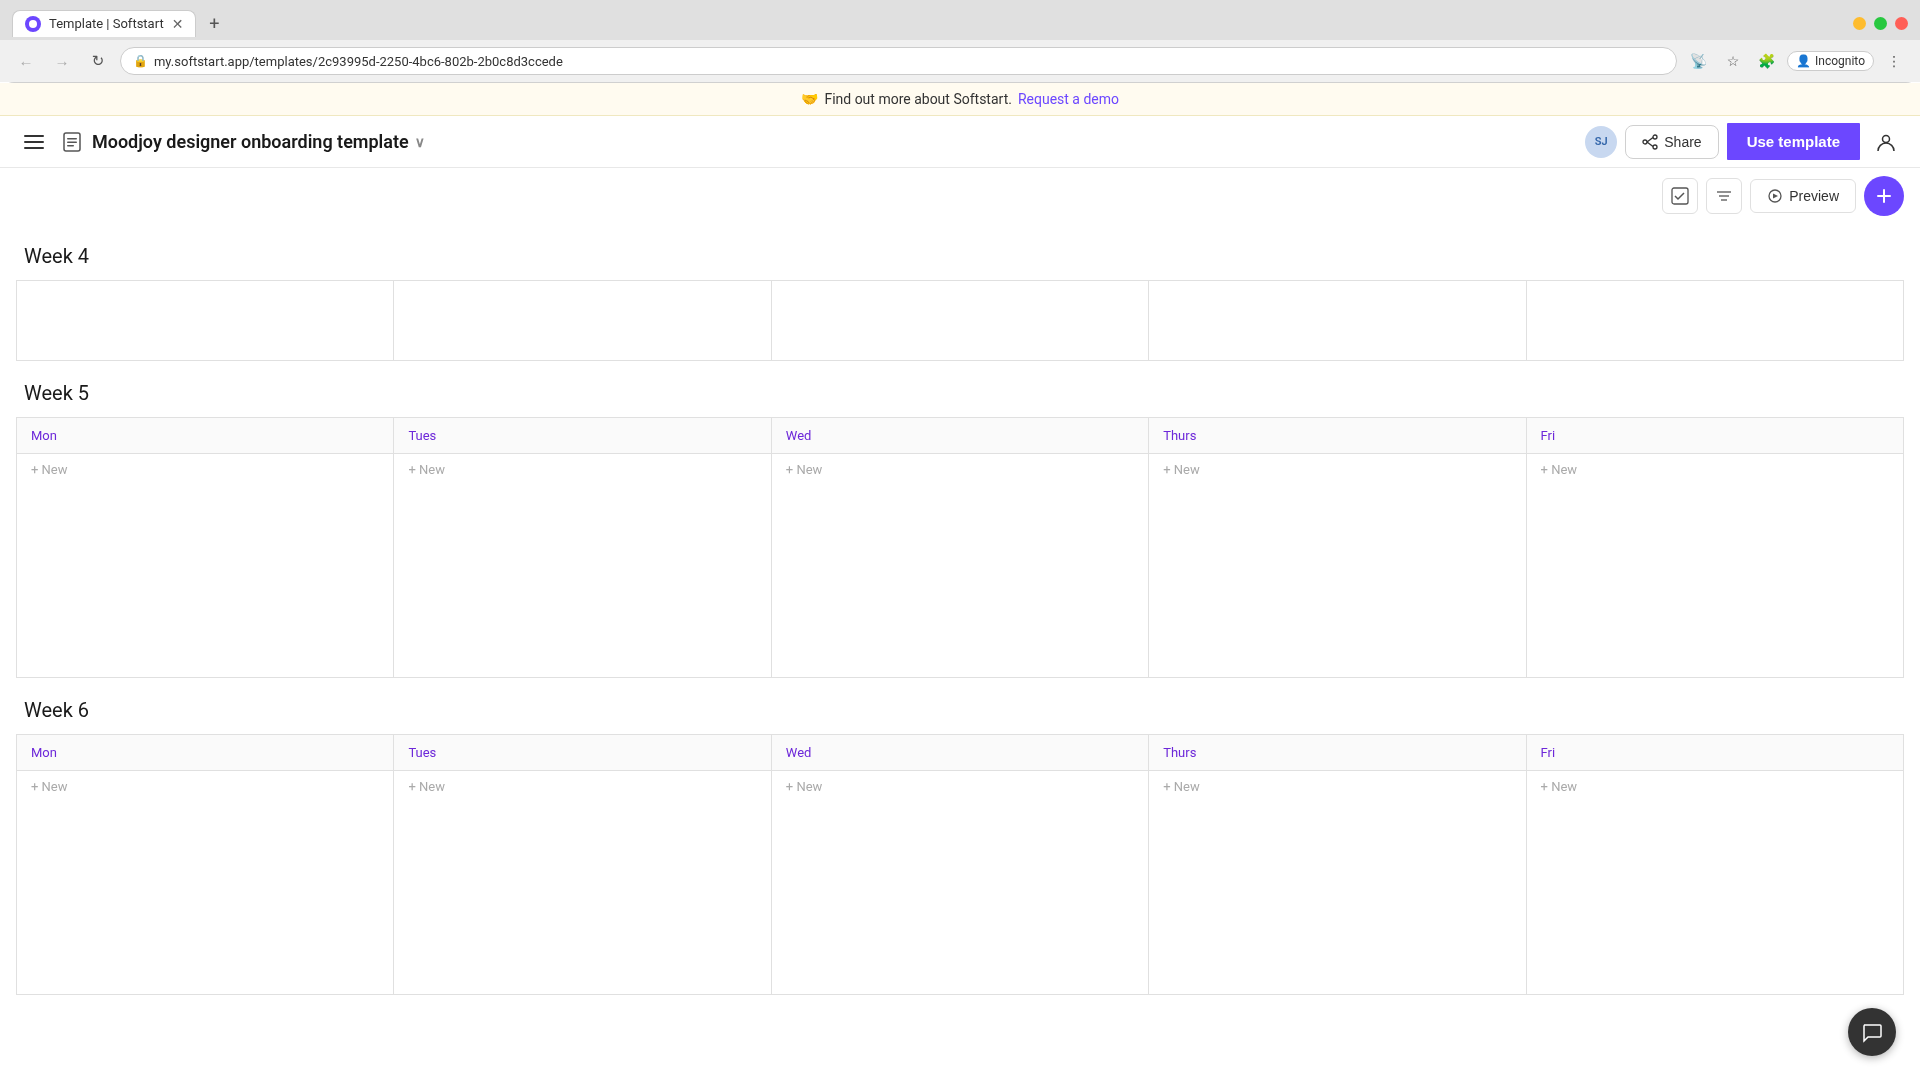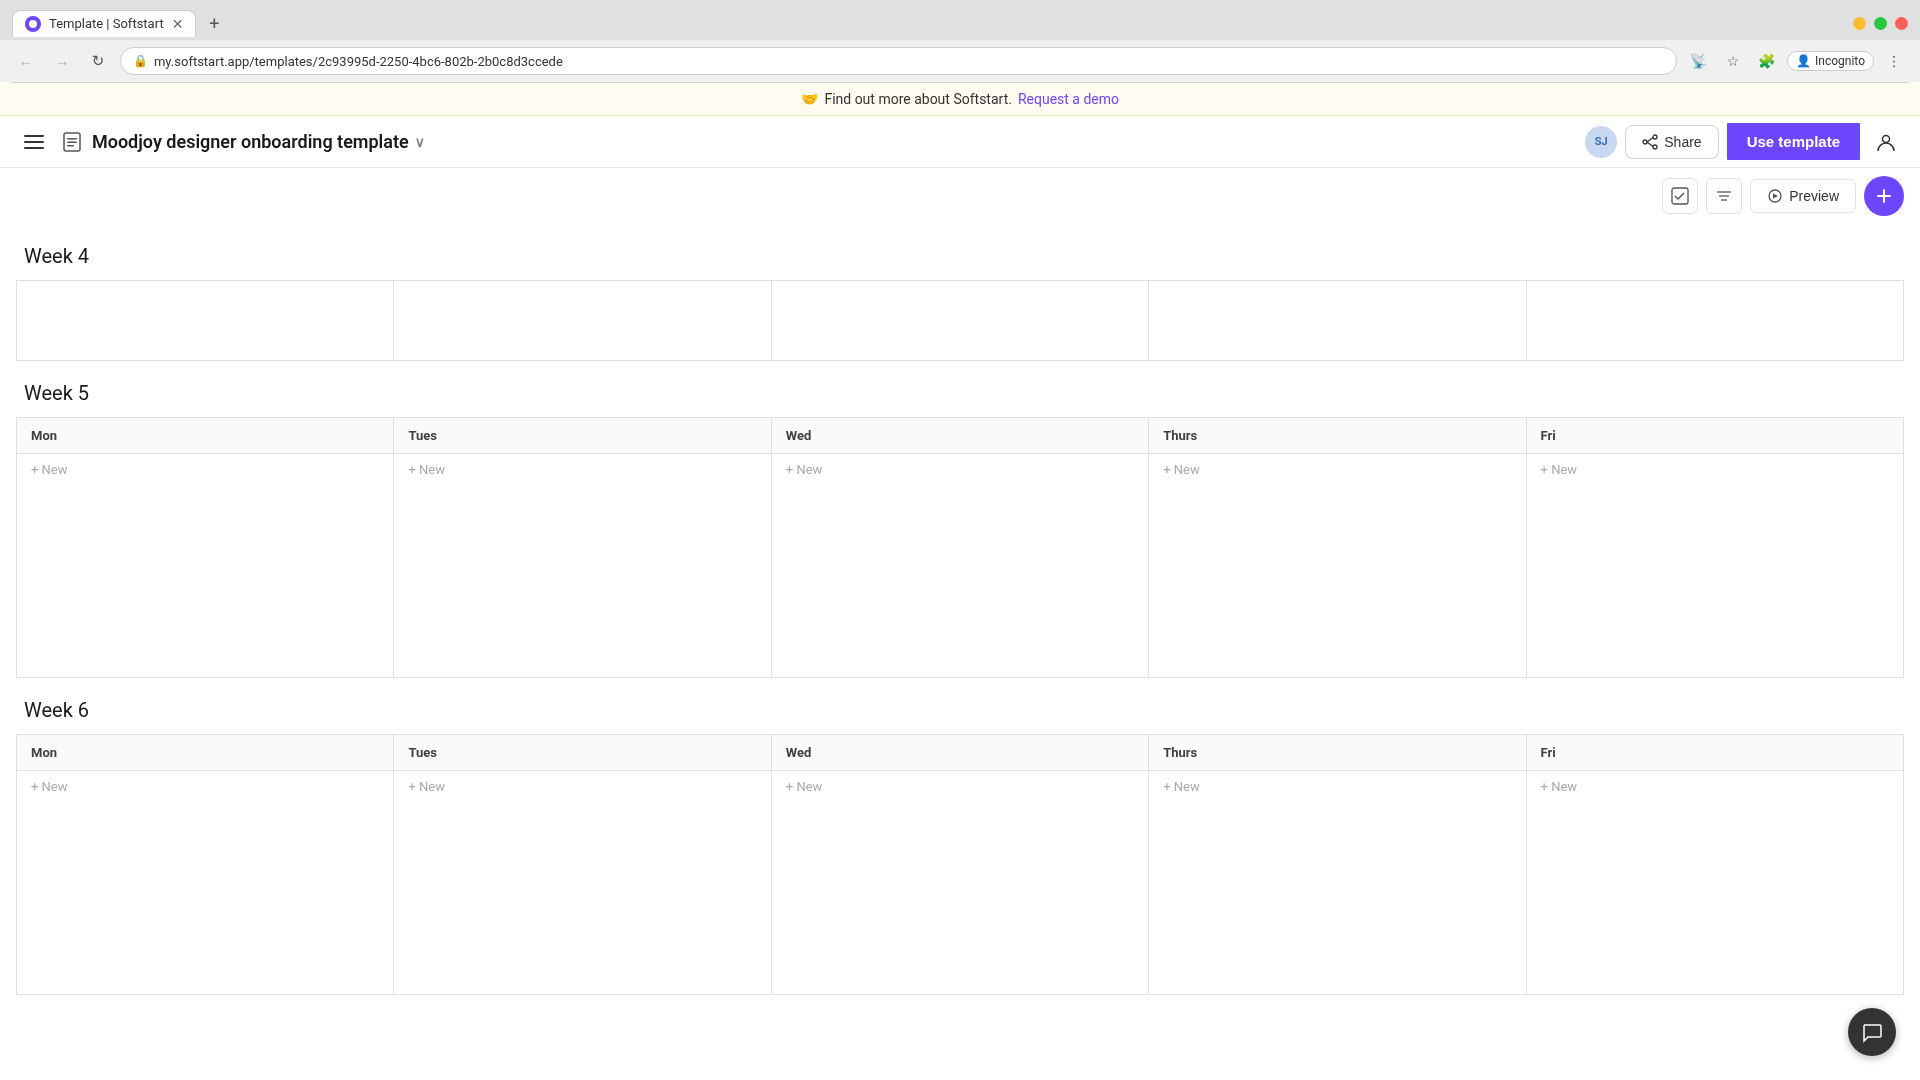--- a/index.html
+++ b/index.html
@@ -43,21 +43,21 @@
     .main-content { padding: 0 0 40px 0; background: #fff; }
 
     
     .week-section { margin-bottom: 0; }
     .week-header { font-size: 20px; font-weight: 400; color: #1a1a1a; padding: 20px 24px 12px 24px; }
 
     
     .calendar-grid { display: grid; grid-template-columns: repeat(5, 1fr); border-left: 1px solid #e0e0e0; border-top: 1px solid #e0e0e0; margin: 0 16px; }
     .calendar-col { border-right: 1px solid #e0e0e0; border-bottom: 1px solid #e0e0e0; min-height: 260px; background: #fff; }
     .calendar-col.partial { min-height: 80px; }
-    .col-header { padding: 10px 14px; font-size: 13px; font-weight: 700; color: #404040; border-bottom: 1px solid #e0e0e0; background: #fafafa; }
+    .col-header { padding: 10px 14px; font-size: 13px; font-weight: 400; color: #6d28d9; border-bottom: 1px solid #e0e0e0; background: #fafafa; }
     .new-item-row { padding: 8px 14px; display: flex; align-items: center; gap: 4px; color: #aaa; font-size: 13px; cursor: pointer; }
 
     
     .chat-btn { position: fixed; bottom: 24px; right: 24px; width: 48px; height: 48px; background: #333; border-radius: 50%; display: flex; align-items: center; justify-content: center; cursor: pointer; color: #fff; font-size: 20px; box-shadow: 0 2px 8px rgba(0,0,0,0.3); }
     .wc { width: 13px; height: 13px; border-radius: 50%; cursor: pointer; }
     .wc-close { background: #ff5f57; }
     .wc-min { background: #febc2e; }
     .wc-max { background: #28c840; }
   </style>
 </head>

